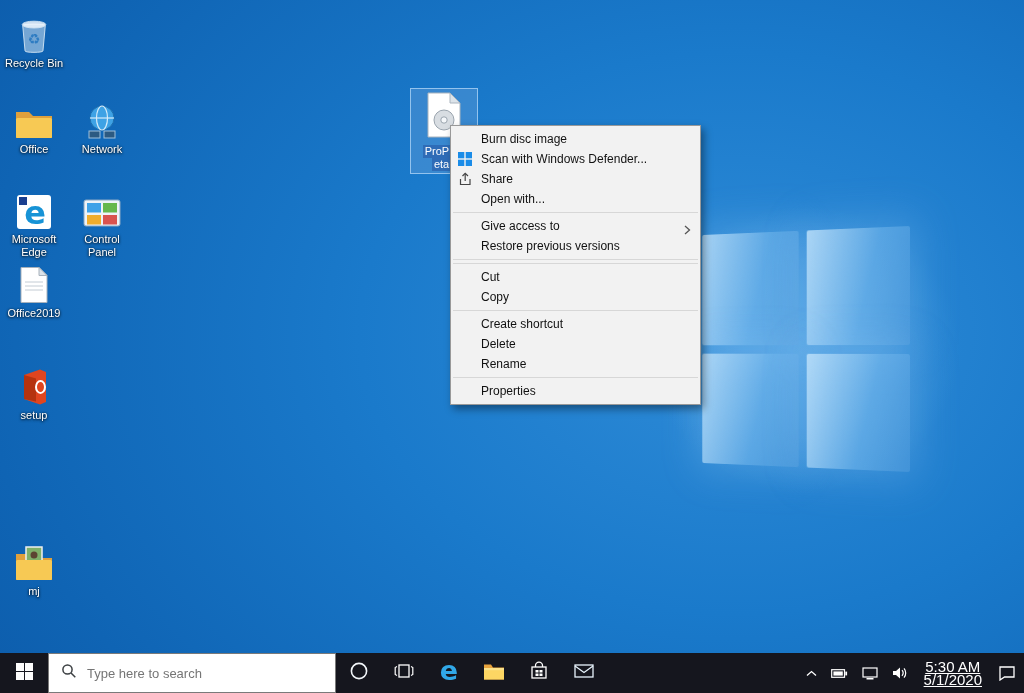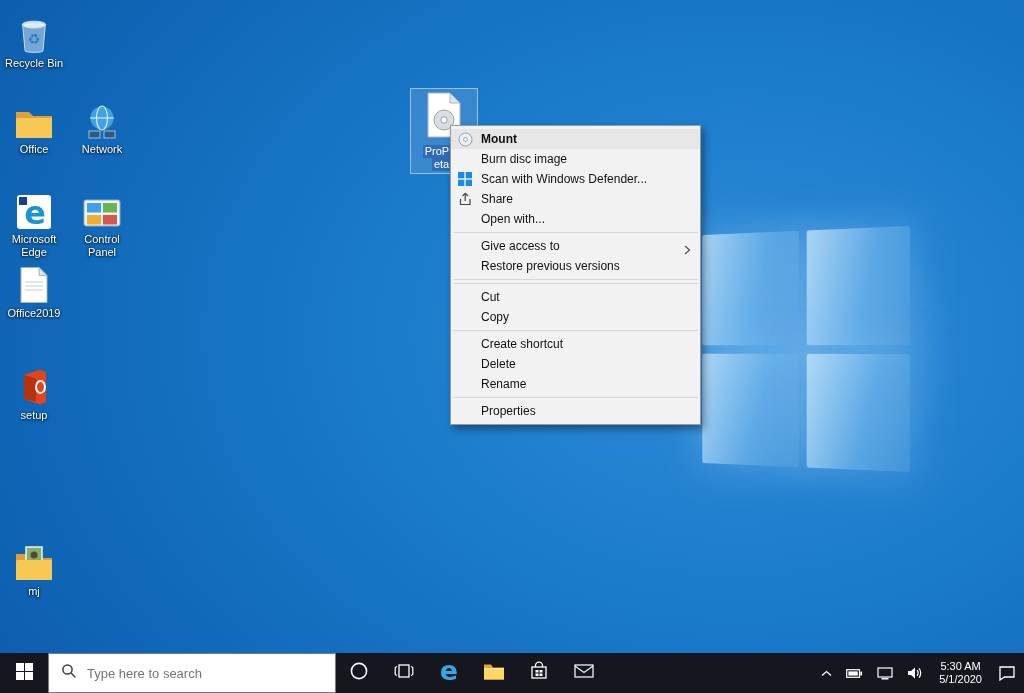--- a/index.html
+++ b/index.html
@@ -30,29 +30,29 @@
   .cmenu{position:absolute;left:450px;top:125px;width:249px;z-index:10;
     background:#f2f2f2;border:1px solid #999;box-shadow:3px 4px 8px rgba(0,0,0,.4);
     padding:3px 0;font-size:12px;color:#111;}
   .mi{position:relative;height:20px;line-height:20px;padding-left:30px;padding-right:24px;white-space:nowrap;}
   .mi.default{font-weight:bold;background:#e6e6e6;}
   .mic{position:absolute;left:7px;top:2.5px;width:15px;height:15px;}
   .marrow{position:absolute;right:9px;top:5px;}
   .msep{height:1px;background:#d7d7d7;margin:3px 2px;}
   
   .taskbar{position:absolute;left:0;bottom:0;width:1024px;height:40px;background:#15161e;
-    display:flex;align-items:stretch;z-index:20;color:#fff;}
+    display:flex;align-items:stretch;z-index:20;color:#fff;text-decoration:underline;}
   .tb-start{width:48px;display:flex;align-items:center;justify-content:center;}
   .tb-search{width:288px;background:#fff;display:flex;align-items:center;gap:8px;padding-left:12px;border:1px solid #7a7a7a;box-sizing:border-box;}
   .tb-search input{border:none;outline:none;font-size:13px;color:#444;width:220px;background:transparent;
     font-family:"Liberation Sans",sans-serif;}
   .tb-btn{width:45px;display:flex;align-items:center;justify-content:center;}
   .tray{margin-left:auto;display:flex;align-items:center;gap:10px;padding-right:6px;}
   .tray-ic{display:flex;align-items:center;justify-content:center;padding:0 2px;}
-  .clock{font-size:11px;line-height:13px;text-align:center;padding:0 4px;}
+  .clock{font-size:15px;line-height:13px;text-align:center;padding:0 4px;}
   .edge-e{font-family:"DejaVu Sans","Liberation Sans",sans-serif;}
 </style>
 </head>
 <body>
 
 <div class="screen">
   <div class="logo-glow"></div>
   <div class="win-logo">
     <div class="pane"></div>
     <div class="pane"></div>
@@ -165,28 +165,20 @@
         <circle cx="20" cy="29" r="10" fill="#d8dde2" stroke="#9aa4ae"></circle>
         <circle cx="20" cy="29" r="3.2" fill="#f4f7fa" stroke="#9aa4ae"></circle>
       </svg></span>
     <span class="lbl">
       <span>ProPlus</span><br>
       <span>etail</span>
     </span>
   </div>
 
   <div class="cmenu">
-    <div class="mi default">
-      <span class="mic">
-        <svg width="15" height="15">
-            <circle cx="7.5" cy="7.5" r="6.5" fill="#eef1f4" stroke="#9aa2ab"></circle>
-            <circle cx="7.5" cy="7.5" r="2" fill="#fff" stroke="#9aa2ab"></circle>
-          </svg></span>
-      <span>Mount</span>
-    </div>
     <div class="mi">
       <span>Burn disc image</span>
     </div>
     <div class="mi">
       <span class="mic">
         <svg width="14" height="14">
             <rect width="6.3" height="6.3" fill="#1a8ce8"></rect>
             <rect x="7.7" width="6.3" height="6.3" fill="#1a8ce8"></rect>
             <rect y="7.7" width="6.3" height="6.3" fill="#1a8ce8"></rect>
             <rect x="7.7" y="7.7" width="6.3" height="6.3" fill="#1a8ce8"></rect>

